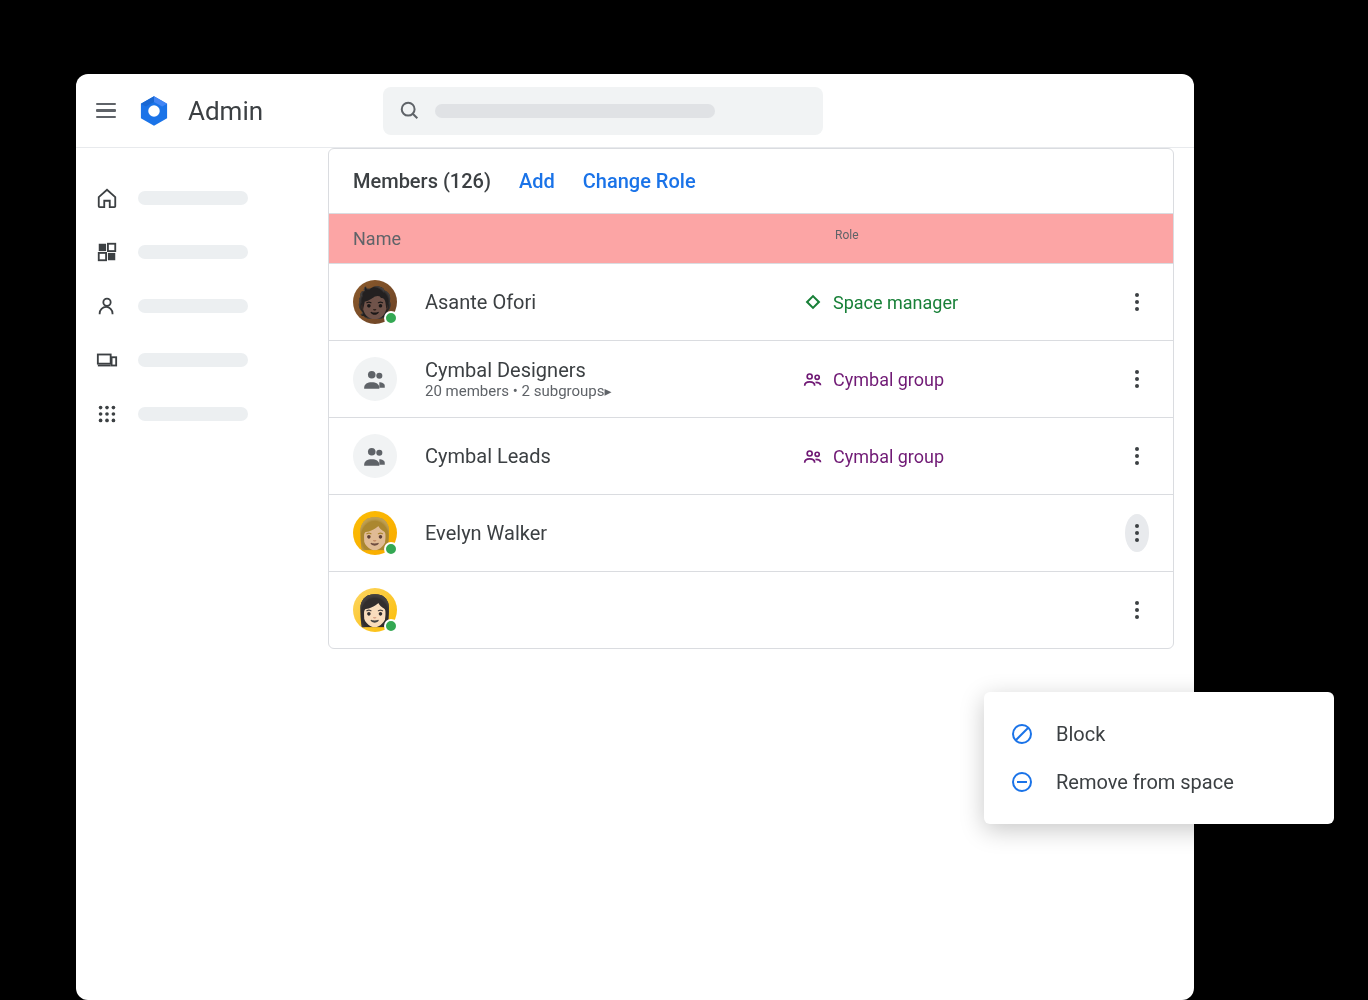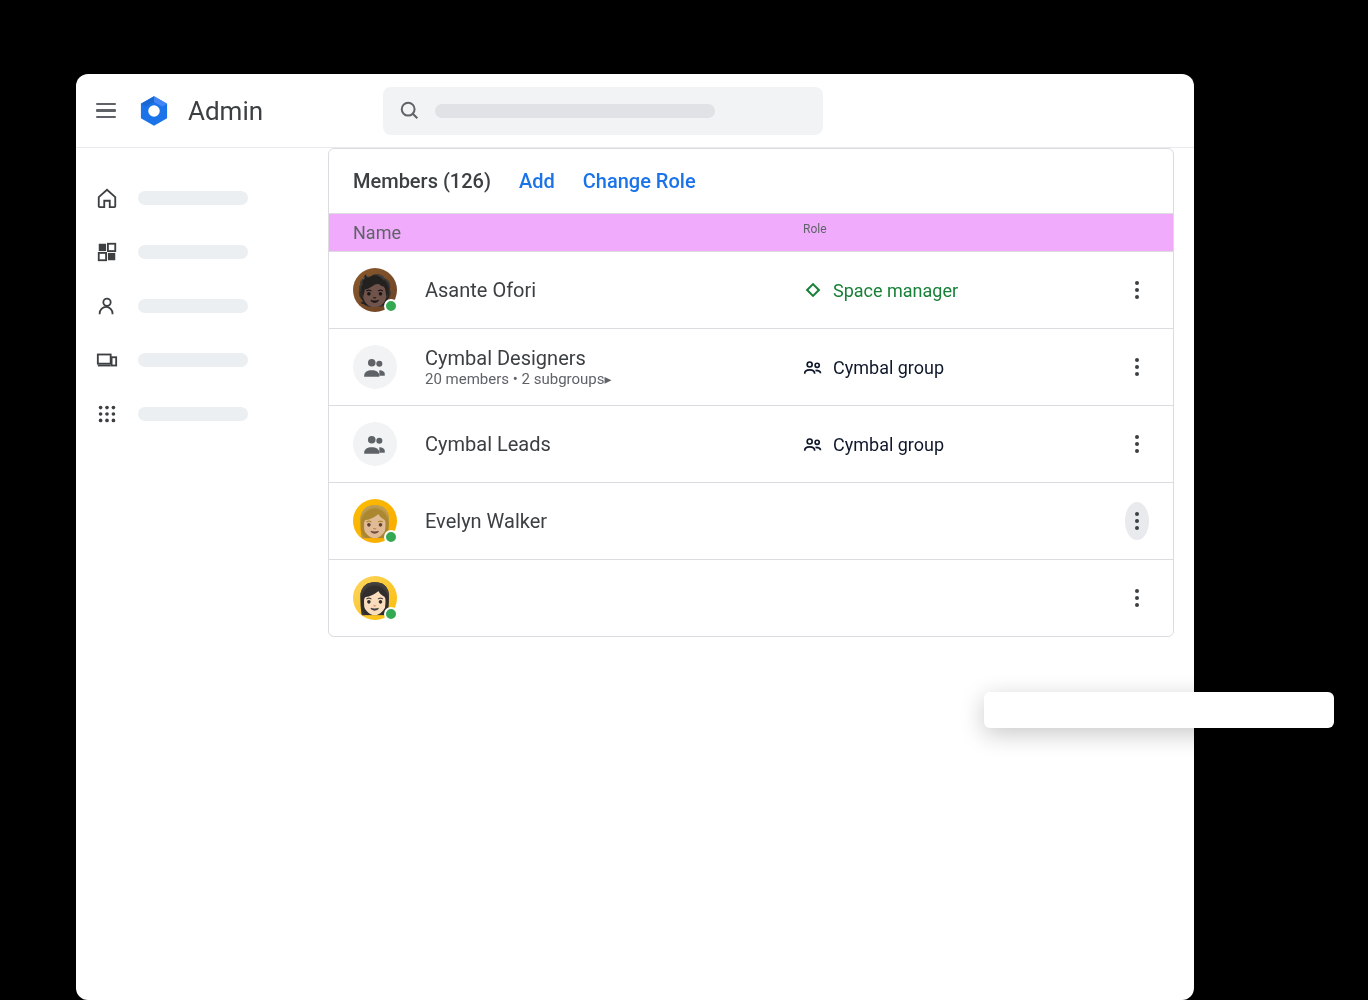--- a/index.html
+++ b/index.html
@@ -16,34 +16,34 @@
     .body-area { display: flex; height: calc(100% - 74px); }
     .sidebar { width: 252px; padding: 30px 20px; }
     .sb-row { display: flex; align-items: center; height: 40px; margin-bottom: 14px; }
     .sb-icon { width: 22px; height: 22px; color: #3c4043; margin-right: 20px; flex-shrink: 0; }
     .sb-ph { background: #eceff1; height: 14px; width: 110px; border-radius: 7px; }
     .main { flex: 1; padding: 0px 20px 20px 0px; position: relative; }
     .panel { border: 1.5px solid #dadce0; border-radius: 6px; }
     .panel-header { display: flex; align-items: center; padding: 20px 24px; gap: 28px; }
     .panel-title { font-size: 20px; color: #3c4043; font-weight: 500; }
     .link-btn { color: #1a73e8; font-size: 20px; font-weight: 500; cursor: pointer; }
-    .col-header { display: flex; background: #f0abfc; border-top: 1.5px solid #dadce0; border-bottom: 1.5px solid #dadce0; padding: 8px 24px; }
+    .col-header { display: flex; background: #fca5a5; border-top: 1.5px solid #dadce0; border-bottom: 1.5px solid #dadce0; padding: 14px 24px; gap: 32px; }
     .col-header .col-name { width: 450px; font-size: 18px; color: #5f6368; }
     .col-header .col-role { font-size: 12px; color: #5f6368; }
     .row { display: flex; align-items: center; border-bottom: 1.5px solid #dadce0; padding: 16px 24px; min-height: 76px; }
     .row:last-child { border-bottom: none; }
     .avatar-wrap { width: 44px; height: 44px; position: relative; margin-right: 28px; flex-shrink: 0; }
     .avatar { width: 44px; height: 44px; border-radius: 50%; background: #f1f3f4; display: flex; align-items: center; justify-content: center; overflow: hidden; }
     .avatar svg { width: 26px; height: 26px; color: #5f6368; }
     .presence { position: absolute; bottom: -1px; right: -1px; width: 14px; height: 14px; border-radius: 50%; background: #34a853; border: 2.5px solid #fff; }
     .name-col { width: 378px; }
     .member-name { font-size: 20px; color: #3c4043; }
     .sub-info { font-size: 15px; color: #5f6368; display: flex; align-items: center; }
     .chev { font-size: 14px; color: #5f6368; }
-    .role-col { flex: 1; display: flex; align-items: center; color: #0f172a; font-size: 18px; gap: 10px; }
+    .role-col { flex: 1; display: flex; align-items: center; color: #701a75; font-size: 18px; gap: 10px; }
     .role-col.manager { color: #188038; }
     .role-icon { width: 20px; height: 20px; flex-shrink: 0; }
     .more-col { width: 24px; display: flex; justify-content: center; align-items: center; }
     .more-btn { width: 38px; height: 38px; border-radius: 50%; display: flex; align-items: center; justify-content: center; cursor: pointer; }
     .more-btn.active { background: #e8eaed; }
     .more-dots { display: flex; flex-direction: column; gap: 3px; }
     .more-dots span { width: 4px; height: 4px; background: #3c4043; border-radius: 50%; }
     .avatar-person { background: linear-gradient(135deg, #f4b400, #db4437); }
     .avatar-person.a1 { background: linear-gradient(135deg, #8b5a2b, #6b4226); }
     .avatar-person.a2 { background: linear-gradient(135deg, #fbbc04, #f9ab00); }
@@ -276,16 +276,30 @@
                   <span></span>
                   <span></span>
                 </div>
               </div>
             </div>
         </div>
 
       </div>
 
       <div class="popover">
+        <div class="pop-item">
+          <svg class="pop-icon" viewBox="0 0 24 24" fill="none" stroke="currentColor" stroke-width="2">
+              <circle cx="12" cy="12" r="9"></circle>
+              <line x1="6" y1="18" x2="18" y2="6"></line>
+            </svg>
+          <span class="pop-label">Block</span>
+        </div>
+        <div class="pop-item">
+          <svg class="pop-icon" viewBox="0 0 24 24" fill="none" stroke="currentColor" stroke-width="2">
+              <circle cx="12" cy="12" r="9"></circle>
+              <line x1="7" y1="12" x2="17" y2="12"></line>
+            </svg>
+          <span class="pop-label">Remove from space</span>
+        </div>
       </div>
     </div>
   </div>
 </div>
 
 </body></html>

